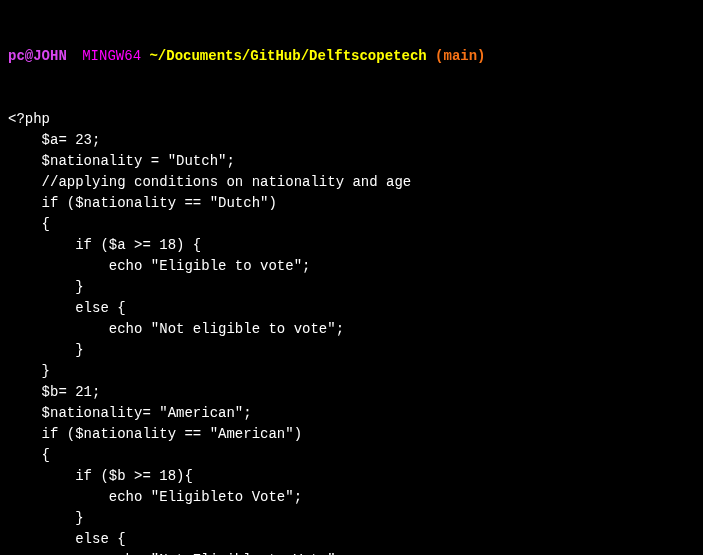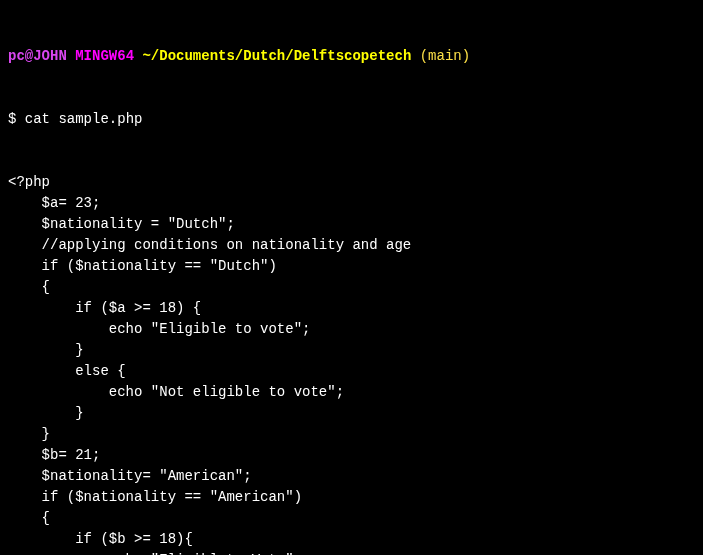--- a/index.html
+++ b/index.html
@@ -23,46 +23,46 @@
     }
     .prompt-line {
       display: block;
     }
     .user-host {
       color: #d946ef;
       font-weight: bold;
     }
     .env {
       color: #ff00ff;
-      font-weight: bold;
+      font-weight: normal;
+      margin-left: 7px;
     }
     .path {
       color: #ffff00;
       font-weight: bold;
     }
     .branch {
-      color: #fde047;
-      font-weight: normal;
+      color: #f97316;
+      font-weight: bold;
     }
     .dollar {
       color: #ffffff;
     }
     .cmd {
       color: #ffffff;
     }
     .code {
       color: #ffffff;
     }
   </style>
 </head>
 <body>
 
 <div class="terminal">
-  <div class="prompt-line"><span class="user-host">pc@JOHN</span> <span class="env">MINGW64</span> <span class="path">~/Documents/Dutch/Delftscopetech</span> <span class="branch">(main)</span></div>
-  <div class="prompt-line"><span class="dollar">$</span> <span class="cmd">cat sample.php</span></div>
+  <div class="prompt-line"><span class="user-host">pc@JOHN</span> <span class="env">MINGW64</span> <span class="path">~/Documents/GitHub/Delftscopetech</span> <span class="branch">(main)</span></div>
   <div class="code" id="code-output">&lt;?php
     $a= 23;
     $nationality = "Dutch";
     //applying conditions on nationality and age
     if ($nationality == "Dutch")
     {
         if ($a &gt;= 18) {
             echo "Eligible to vote";
         }
         else {

